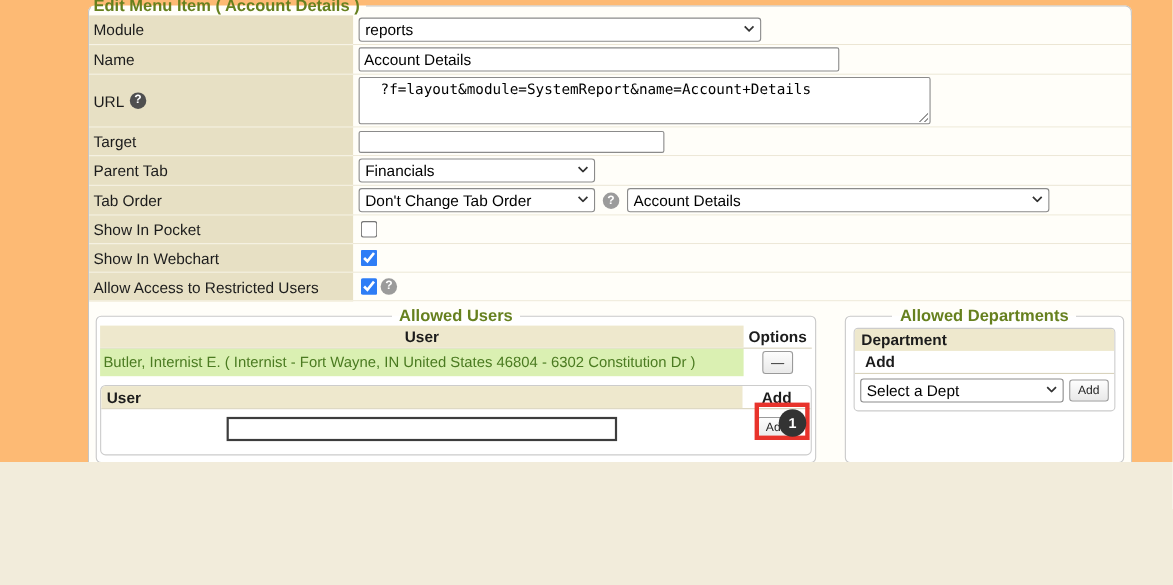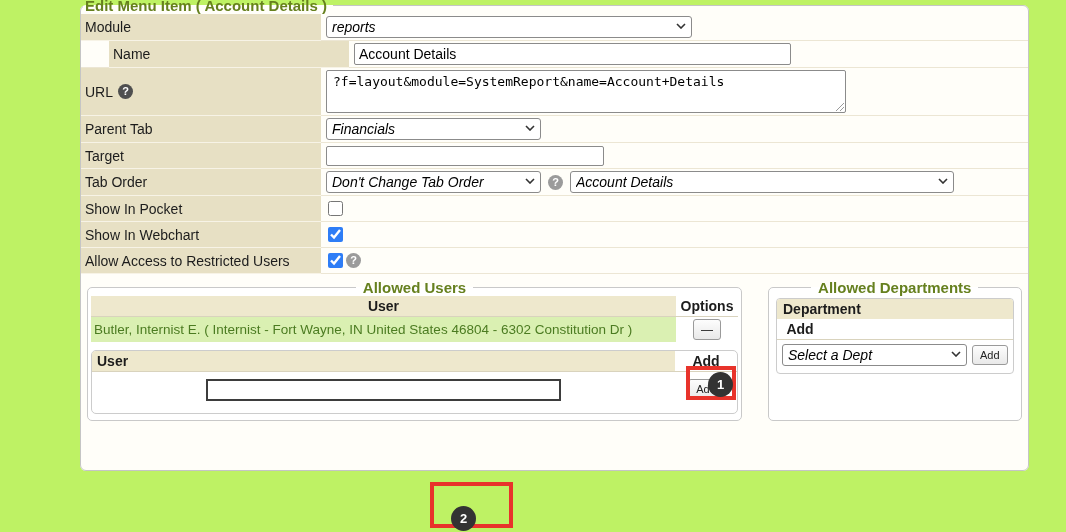--- a/index.html
+++ b/index.html
@@ -1,58 +1,57 @@
 <!DOCTYPE html>
 <html><head>
 <meta charset="utf-8">
 <style>
   * { box-sizing: border-box; margin: 0; padding: 0; }
   html,body { background:#f2ecdb; }
   .stage {
-    position: relative; width: 1066px; height: 532px;
-    background:#bef264; overflow: hidden;
+    position: relative; width: 1066px; height: 420px;
+    background:#fdba74; overflow: hidden;
     font-family: "Liberation Sans", sans-serif; color:#1c1c1c;
   }
   
   fieldset.main {
     position:absolute; left:80px; top:-3px; width:928px; height:474px;
     border:1px solid #c5c5c5; border-radius:6px; background:#fffef9; padding:0;
   }
   fieldset.main > legend {
     font-size:15px; font-weight:bold; color:#66801e; padding:0 6px 0 2px; margin-left:2px;
     background:transparent; line-height:17px;
   }
   .frow { display:flex; align-items:stretch; border-bottom:1px solid #ece6d4; background:#fffef9;justify-content:space-between; }
   .frow:last-child { border-bottom:none; }
   .lbl {
     flex:0 0 240px; background:#e7e0c4; padding:3px 8px 3px 4px;
     font-size:14px; display:flex; align-items:center; gap:5px;
     border-bottom:1px solid #f7f3e6; margin-bottom:-1px;
   }
   .val { flex:1; padding:2px 5px; display:flex; align-items:center; gap:7px; }
-  .h26 { min-height:26px; } .h27 { min-height:27px;padding-left:28px; }
+  .h26 { min-height:26px; } .h27 { min-height:27px; }
   .h48 { min-height:48px; } .h52 { min-height:52px; }
   
   input[type="text"] {
     border:1px solid #8b8b8b; border-radius:2px; height:22px; font-size:14px;
     padding:0 4px; font-family:"Liberation Sans", sans-serif; background:#fff; color:#000;
   }
   .selwrap { position:relative; display:inline-flex; }
   .selwrap select {
     appearance:none; -webkit-appearance:none; width:100%;
     border:1px solid #8b8b8b; border-radius:3px; background:#fff; color:#000;
     height:22px; font-size:14px; padding:0 22px 0 5px;
     font-family:"Liberation Sans", sans-serif;
-    font-style:italic;
   }
   .chev { position:absolute; right:6px; top:7px; pointer-events:none; line-height:0; }
   textarea {
     border:1px solid #8b8b8b; border-radius:2px; resize:none;
     font-family:"DejaVu Sans Mono", monospace; font-size:13px; line-height:18px;
-    padding:2px 16px 2px 6px; color:#000; background:#fff; overflow:hidden;
+    padding:2px 16px 2px 19px; color:#000; background:#fff; overflow:hidden;
   }
   .tawrap { position:relative; display:inline-flex; }
   .grip {
     position:absolute; right:2px; bottom:2px; width:10px; height:10px; pointer-events:none;
     background: repeating-linear-gradient(135deg, transparent 0 2px, #9a9a9a 2px 3px);
     clip-path: polygon(100% 0, 100% 100%, 0 100%);
   }
   .scrollarrows { position:absolute; right:2px; top:2px; display:flex; flex-direction:column; }
   .sarrow {
     width:13px; height:12px; background:#f1f1f1; border:1px solid #dcdcdc;
@@ -157,39 +156,39 @@
       <div class="val">
         <span class="tawrap">
           <textarea style="width: 520px; height: 43px;">?f=layout&amp;module=SystemReport&amp;name=Account+Details</textarea>
           <span class="grip"></span>
         </span>
       </div>
     </div>
 
 
     <div class="frow h26">
+      <div class="lbl">Target</div>
+      <div class="val">
+        <input type="text" style="width: 278px; height: 20px;" value="">
+      </div>
+    </div>
+
+    <div class="frow h26">
       <div class="lbl">Parent Tab</div>
       <div class="val">
         <span class="selwrap" style="width:215px;">
           <select>
             <option>Financials</option>
           </select>
           <span class="chev">
             <svg width="10" height="6" viewBox="0 0 10 6">
                 <polyline points="1,1 5,5 9,1" fill="none" stroke="#333" stroke-width="1.6"></polyline>
               </svg>
           </span>
         </span>
-      </div>
-    </div>
-
-    <div class="frow h26">
-      <div class="lbl">Target</div>
-      <div class="val">
-        <input type="text" style="width: 278px; height: 20px;" value="">
       </div>
     </div>
 
     <div class="frow h26">
       <div class="lbl">Tab Order</div>
       <div class="val">
         <span class="selwrap" style="width:215px;">
           <select>
             <option>Don't Change Tab Order</option>
           </select>

